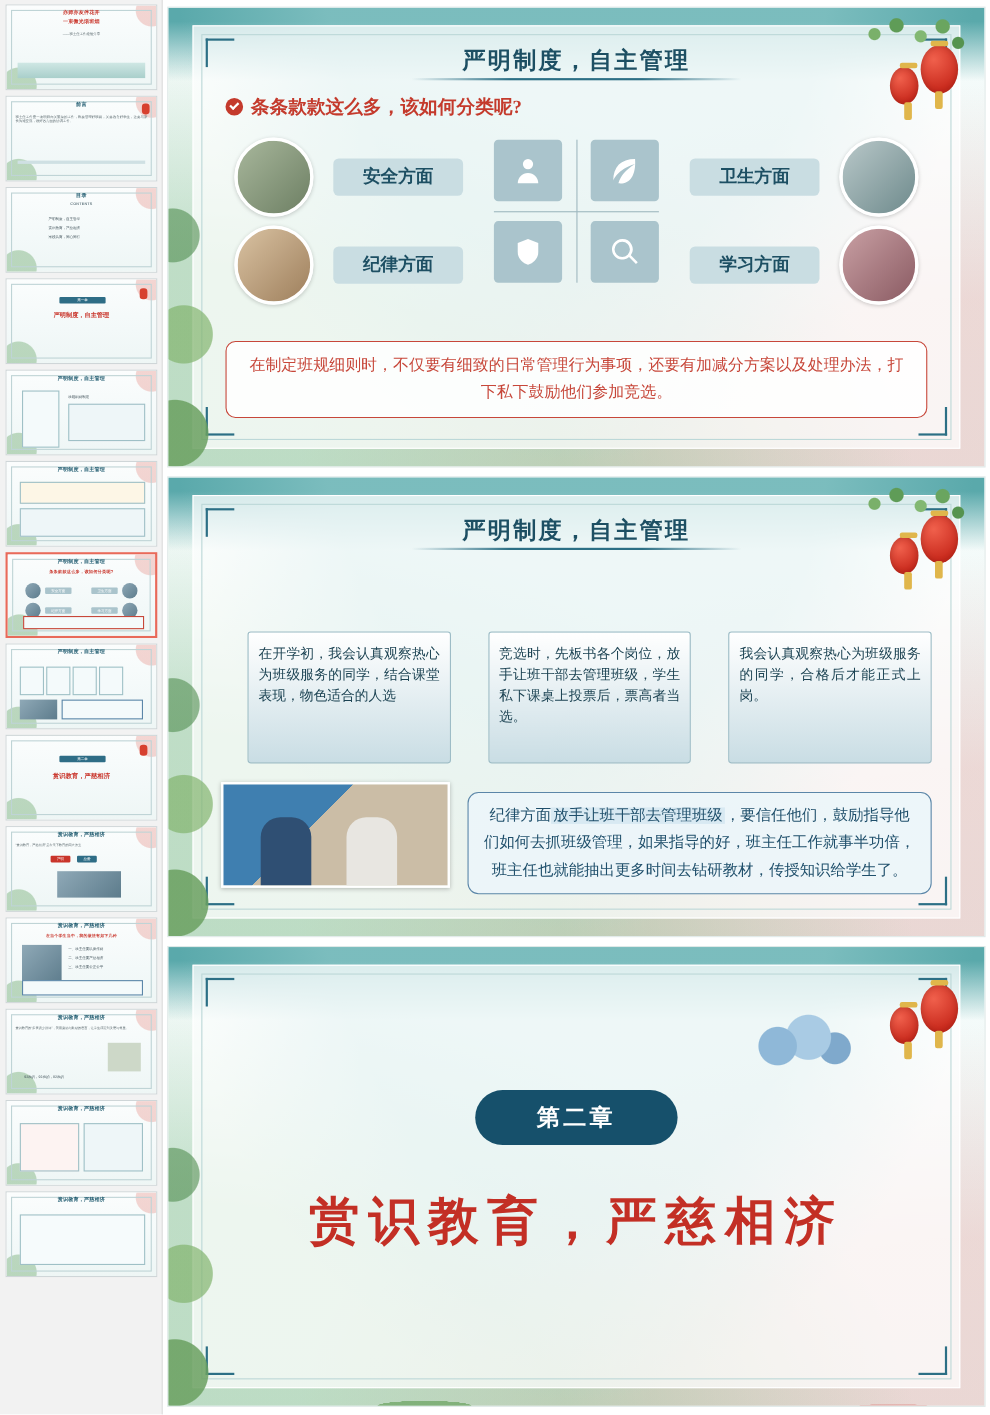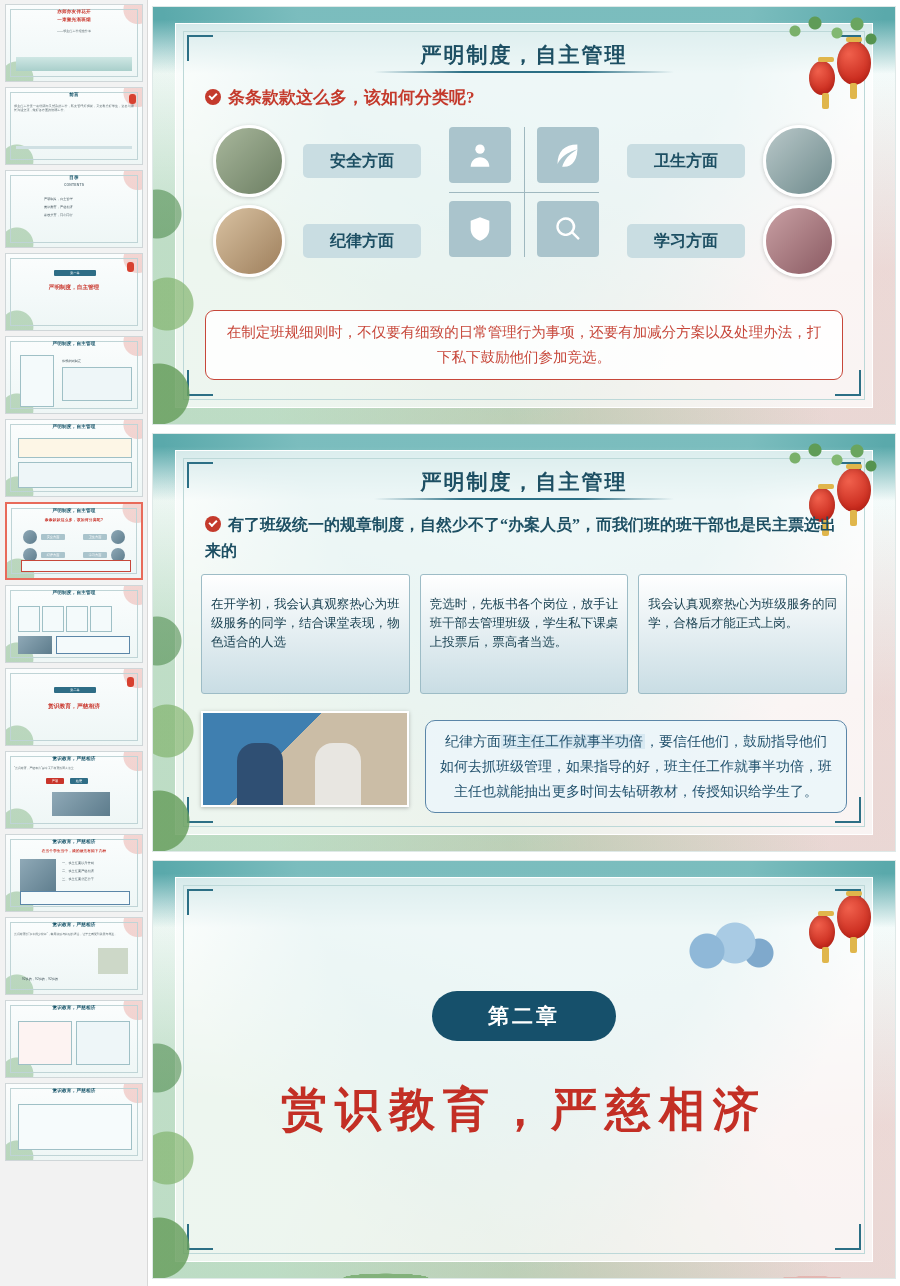--- a/index.html
+++ b/index.html
@@ -196,25 +196,26 @@
     position:absolute; left:52px; right:52px; bottom:44px;
     border:1.5px solid #c7473a; border-radius:9px;
     padding:9px 16px; background:rgba(255,255,255,.85);
     color:#c7473a; font-size:14.5px; line-height:25px; text-align:center;
     font-family:"Liberation Serif","DejaVu Serif",serif;
   }
 
   
   .colRow { position:absolute; left:48px; right:48px; top:140px; display:flex; gap:10px; }
   .col {
-    flex:1 1 0; min-height:120px; padding:20px 9px;
+    flex:1 1 0; min-height:120px; padding:10px 9px;
     border:1px solid #9dbcc6; border-radius:3px;
     background:linear-gradient(180deg,#ffffff 0%, #c9dde4 100%);
     font-size:12.5px; line-height:19px; color:#1b4252; text-align:justify;
     font-family:"Liberation Serif","DejaVu Serif",serif;
+    margin-left:24px;
   }
   .s2photo {
     position:absolute; left:48px; bottom:44px; width:208px; height:96px;
     border:2px solid #fff; box-shadow:0 1px 4px rgba(0,0,0,.25);
     background:linear-gradient(135deg,#3f7fb0 0 40%, #cbbda6 40% 100%);
     overflow:hidden;
   }
   .s2photo .kid { position:absolute; bottom:0; width:46px; height:62px; background:#2f4f73; border-radius:18px 18px 0 0; }
   .s2photo .kid.k1 { left:34px; }
   .s2photo .kid.k2 { left:112px; background:#e8e6e1; }
@@ -484,37 +485,34 @@
 
       <div class="lanternGroup">
         <div class="vine"></div>
         <div class="lantern l1"></div>
         <div class="lantern l2"></div>
       </div>
 
       <div class="slideTitle">严明制度，自主管理</div>
       <div class="titleRule"></div>
 
-      <div class="bulletHead" style="color:#1d4f63;font-size:16px">
-        <span class="bulletDot"></span><span>有了班级统一的规章制度，自然少不了“办案人员”，而我们班的班干部也是民主票选出来的</span>
-      </div>
 
       <div class="colRow">
         <div class="col">在开学初，我会认真观察热心为班级服务的同学，结合课堂表现，物色适合的人选</div>
         <div class="col">竞选时，先板书各个岗位，放手让班干部去管理班级，学生私下课桌上投票后，票高者当选。</div>
         <div class="col">我会认真观察热心为班级服务的同学，合格后才能正式上岗。</div>
       </div>
 
       <div class="s2photo">
         <div class="kid k1"></div>
         <div class="kid k2"></div>
       </div>
 
       <div class="s2note">
-        <span>纪律方面</span><span class="hl">班主任工作就事半功倍</span><span>，要信任他们，鼓励指导他们如何去抓班级管理，如果指导的好，班主任工作就事半功倍，班主任也就能抽出更多时间去钻研教材，传授知识给学生了。</span>
+        <span>纪律方面</span><span class="hl">放手让班干部去管理班级</span><span>，要信任他们，鼓励指导他们如何去抓班级管理，如果指导的好，班主任工作就事半功倍，班主任也就能抽出更多时间去钻研教材，传授知识给学生了。</span>
       </div>
       <div class="leafLeft"></div>
     </div>
 
     <div class="slide">
       <div class="tealband"></div>
       <div class="frameOuter"></div>
       <div class="frameInner"></div>
       <div class="corner tl"></div>
       <div class="corner tr"></div>

